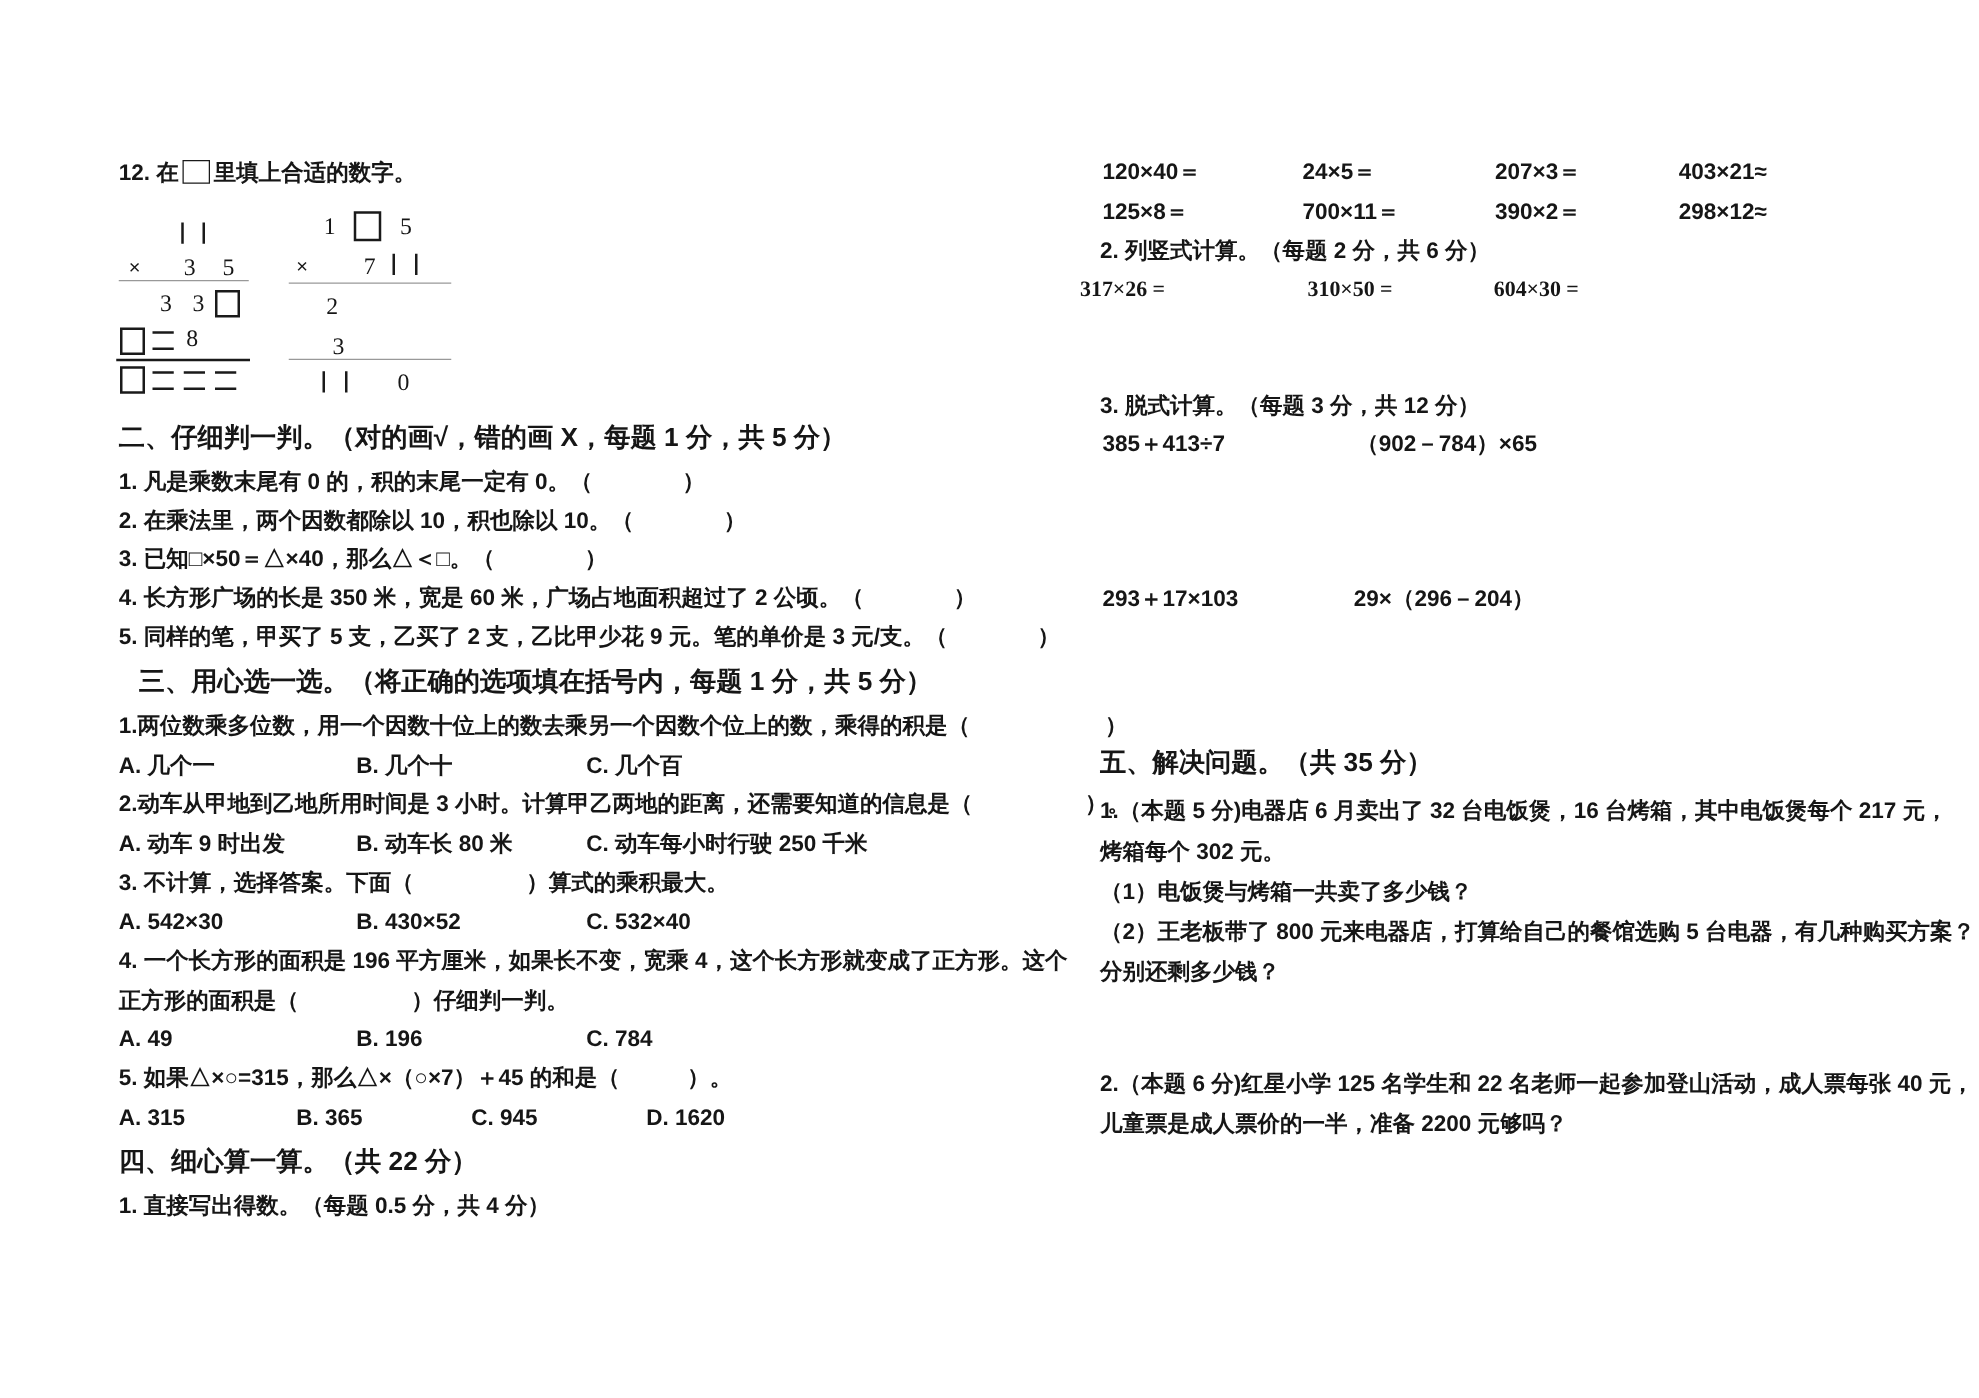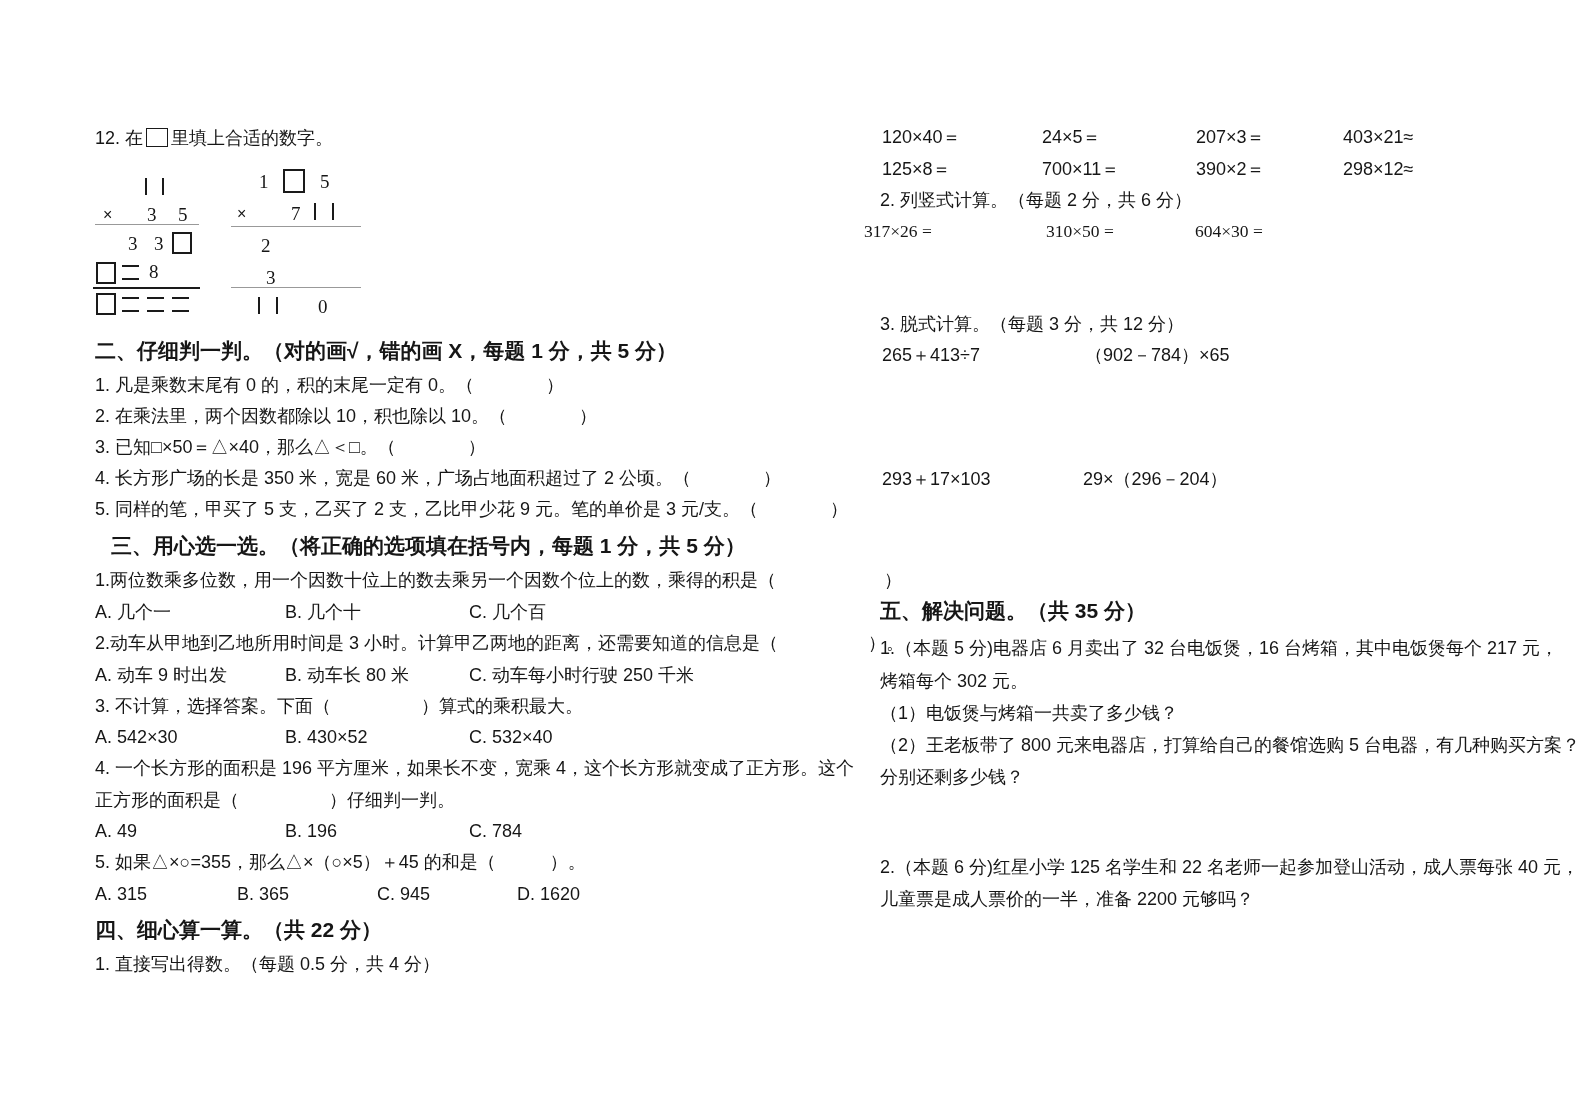--- a/index.html
+++ b/index.html
@@ -1,20 +1,20 @@
 <!DOCTYPE html>
 <html><head>
 <meta charset="utf-8">
 <style>
   html,body{margin:0;padding:0;}
   body{
     width:1583px;height:1118px;background:#ffffff;position:relative;
     font-family:"Liberation Sans", sans-serif;color:#161616;overflow:hidden;
   }
-  .line{position:absolute;white-space:nowrap;font-size:18px;line-height:1.25;}
+  .line{position:absolute;white-space:nowrap;font-size:18px;line-height:1.25;font-weight:bold;}
   .h{font-weight:700;font-size:21px;}
   .serif{font-family:"Liberation Serif", serif;font-size:17.5px;}
   .pz{position:absolute;}
   .pznum{position:absolute;font-family:"Liberation Serif", serif;font-size:19px;line-height:1;}
   .pzsign{position:absolute;font-size:16px;line-height:1;}
   .box{position:absolute;width:20px;height:22px;border:2px solid #1a1a1a;box-sizing:border-box;background:#fff;}
   .ibox{display:inline-block;width:22px;height:19px;border:1.8px solid #1a1a1a;box-sizing:border-box;vertical-align:-3px;margin:0 3px;}
   .vbar{position:absolute;width:2px;height:17px;background:#1a1a1a;}
   .hl{position:absolute;height:2px;background:#1a1a1a;}
   .hl.g{height:1px;background:#999999;}
@@ -82,21 +82,21 @@
 <div class="line" style="left:469px;top:664px">C. 动车每小时行驶 250 千米</div>
 <div class="line" style="left:95px;top:695px">3. 不计算，选择答案。下面（　　　　　）算式的乘积最大。</div>
 <div class="line" style="left:95px;top:726px">A. 542×30</div>
 <div class="line" style="left:285px;top:726px">B. 430×52</div>
 <div class="line" style="left:469px;top:726px">C. 532×40</div>
 <div class="line" style="left:95px;top:757px">4. 一个长方形的面积是 196 平方厘米，如果长不变，宽乘 4，这个长方形就变成了正方形。这个</div>
 <div class="line" style="left:95px;top:789px">正方形的面积是（　　　　　）仔细判一判。</div>
 <div class="line" style="left:95px;top:820px">A. 49</div>
 <div class="line" style="left:285px;top:820px">B. 196</div>
 <div class="line" style="left:469px;top:820px">C. 784</div>
-<div class="line" style="left:95px;top:851px">5. 如果△×○=355，那么△×（○×5）＋45 的和是（　　　）。</div>
+<div class="line" style="left:95px;top:851px">5. 如果△×○=315，那么△×（○×7）＋45 的和是（　　　）。</div>
 <div class="line" style="left:95px;top:883px">A. 315</div>
 <div class="line" style="left:237px;top:883px">B. 365</div>
 <div class="line" style="left:377px;top:883px">C. 945</div>
 <div class="line" style="left:517px;top:883px">D. 1620</div>
 
 <div class="line h" style="left:95px;top:917px">四、细心算一算。（共 22 分）</div>
 <div class="line" style="left:95px;top:953px">1. 直接写出得数。（每题 0.5 分，共 4 分）</div>
 
 <div class="line" style="left:882px;top:126px">120×40＝</div>
 <div class="line" style="left:1042px;top:126px">24×5＝</div>
@@ -106,21 +106,21 @@
 <div class="line" style="left:1042px;top:158px">700×11＝</div>
 <div class="line" style="left:1196px;top:158px">390×2＝</div>
 <div class="line" style="left:1343px;top:158px">298×12≈</div>
 
 <div class="line" style="left:880px;top:189px">2. 列竖式计算。（每题 2 分，共 6 分）</div>
 <div class="line serif" style="left:864px;top:221px">317×26 =</div>
 <div class="line serif" style="left:1046px;top:221px">310×50 =</div>
 <div class="line serif" style="left:1195px;top:221px">604×30 =</div>
 
 <div class="line" style="left:880px;top:313px">3. 脱式计算。（每题 3 分，共 12 分）</div>
-<div class="line" style="left:882px;top:344px">265＋413÷7</div>
+<div class="line" style="left:882px;top:344px">385＋413÷7</div>
 <div class="line" style="left:1085px;top:344px">（902－784）×65</div>
 <div class="line" style="left:882px;top:468px">293＋17×103</div>
 <div class="line" style="left:1083px;top:468px">29×（296－204）</div>
 
 <div class="line h" style="left:880px;top:598px">五、解决问题。（共 35 分）</div>
 <div class="line" style="left:880px;top:637px">1.（本题 5 分)电器店 6 月卖出了 32 台电饭煲，16 台烤箱，其中电饭煲每个 217 元，</div>
 <div class="line" style="left:880px;top:670px">烤箱每个 302 元。</div>
 <div class="line" style="left:880px;top:702px">（1）电饭煲与烤箱一共卖了多少钱？</div>
 <div class="line" style="left:880px;top:734px">（2）王老板带了 800 元来电器店，打算给自己的餐馆选购 5 台电器，有几种购买方案？</div>
 <div class="line" style="left:880px;top:766px">分别还剩多少钱？</div>

